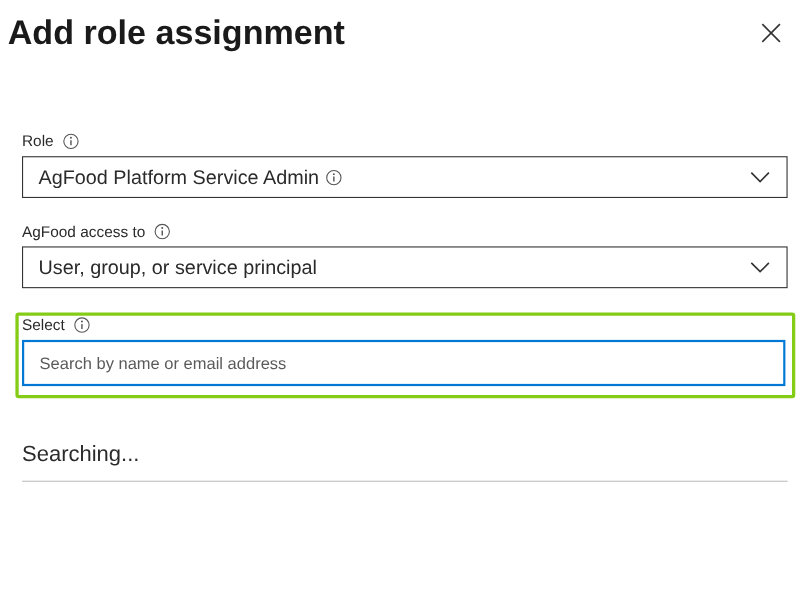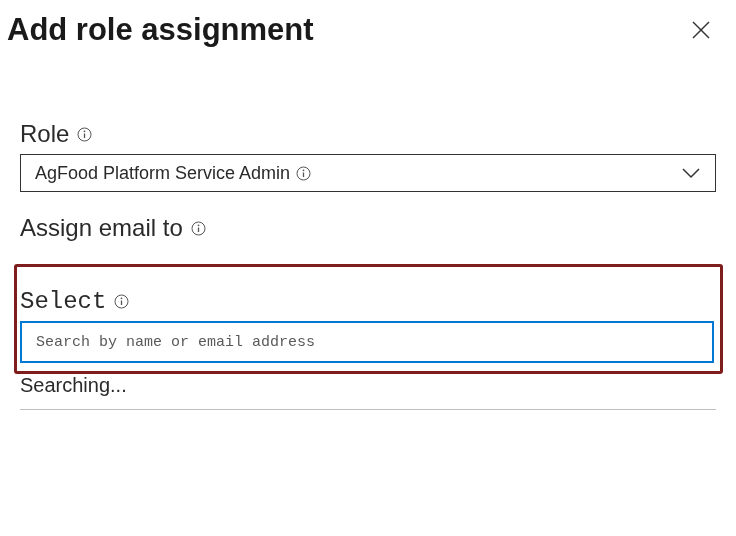--- a/index.html
+++ b/index.html
@@ -37,21 +37,21 @@
     .form-section {
       padding: 0 20px;
       margin-top: 60px;
     }
     .field-group {
       margin-bottom: 22px;
     }
     .field-label {
       display: flex;
       align-items: center;
-      font-size: 24px;
+      font-size: 14px;
       color: #2a2a2a;
       margin-bottom: 6px;
       gap: 8px;
     }
     .info-icon {
       display: inline-flex;
       align-items: center;
       justify-content: center;
     }
     .dropdown {
@@ -70,42 +70,42 @@
     .dropdown-value {
       display: flex;
       align-items: center;
       gap: 6px;
     }
     .chevron {
       display: flex;
       align-items: center;
     }
     .highlighted {
-      border: 3px solid #7f1d1d;
-      padding: 21px 6px 8px 3px;
+      border: 3px solid #84cc16;
+      padding: 0 6px 8px 3px;
       margin-left: -6px;
       margin-right: -7px;
       border-radius: 3px;
-      font-family: Liberation Mono, monospace;
     }
     .search-input {
       width: 100%;
       height: 42px;
       border: 2px solid #0078d4;
       background: #ffffff;
       padding: 0 14px;
       font-size: 15px;
       font-family: inherit;
       color: #2a2a2a;
       outline: none;
     }
     .search-input::placeholder {
       color: #5a5a5a;
     }
     .status-section {
+      margin-top: 40px;
       padding: 0 20px;
     }
     .status-text {
       font-size: 20px;
       color: #2a2a2a;
       padding-bottom: 12px;
       border-bottom: 1px solid #c0c0c0;
     }
   </style>
 </head>
@@ -150,26 +150,34 @@
       <span class="chevron">
         <svg width="20" height="12" viewBox="0 0 20 12" fill="none">
           <polyline points="2,2 10,10 18,2" stroke="#333" stroke-width="1.5" fill="none"></polyline>
         </svg>
       </span>
     </div>
   </div>
 
   <div class="field-group">
     <div class="field-label">
-      <span>Assign email to</span>
+      <span>AgFood access to</span>
       <span class="info-icon">
         <svg width="15" height="15" viewBox="0 0 15 15" fill="none">
           <circle cx="7.5" cy="7.5" r="6.5" stroke="#555" stroke-width="1"></circle>
           <circle cx="7.5" cy="4.3" r="0.9" fill="#555"></circle>
           <line x1="7.5" y1="6.5" x2="7.5" y2="11" stroke="#555" stroke-width="1.3"></line>
+        </svg>
+      </span>
+    </div>
+    <div class="dropdown">
+      <span class="dropdown-value">User, group, or service principal</span>
+      <span class="chevron">
+        <svg width="20" height="12" viewBox="0 0 20 12" fill="none">
+          <polyline points="2,2 10,10 18,2" stroke="#333" stroke-width="1.5" fill="none"></polyline>
         </svg>
       </span>
     </div>
   </div>
 
   <div class="highlighted">
     <div class="field-label">
       <span>Select</span>
       <span class="info-icon">
         <svg width="15" height="15" viewBox="0 0 15 15" fill="none">

